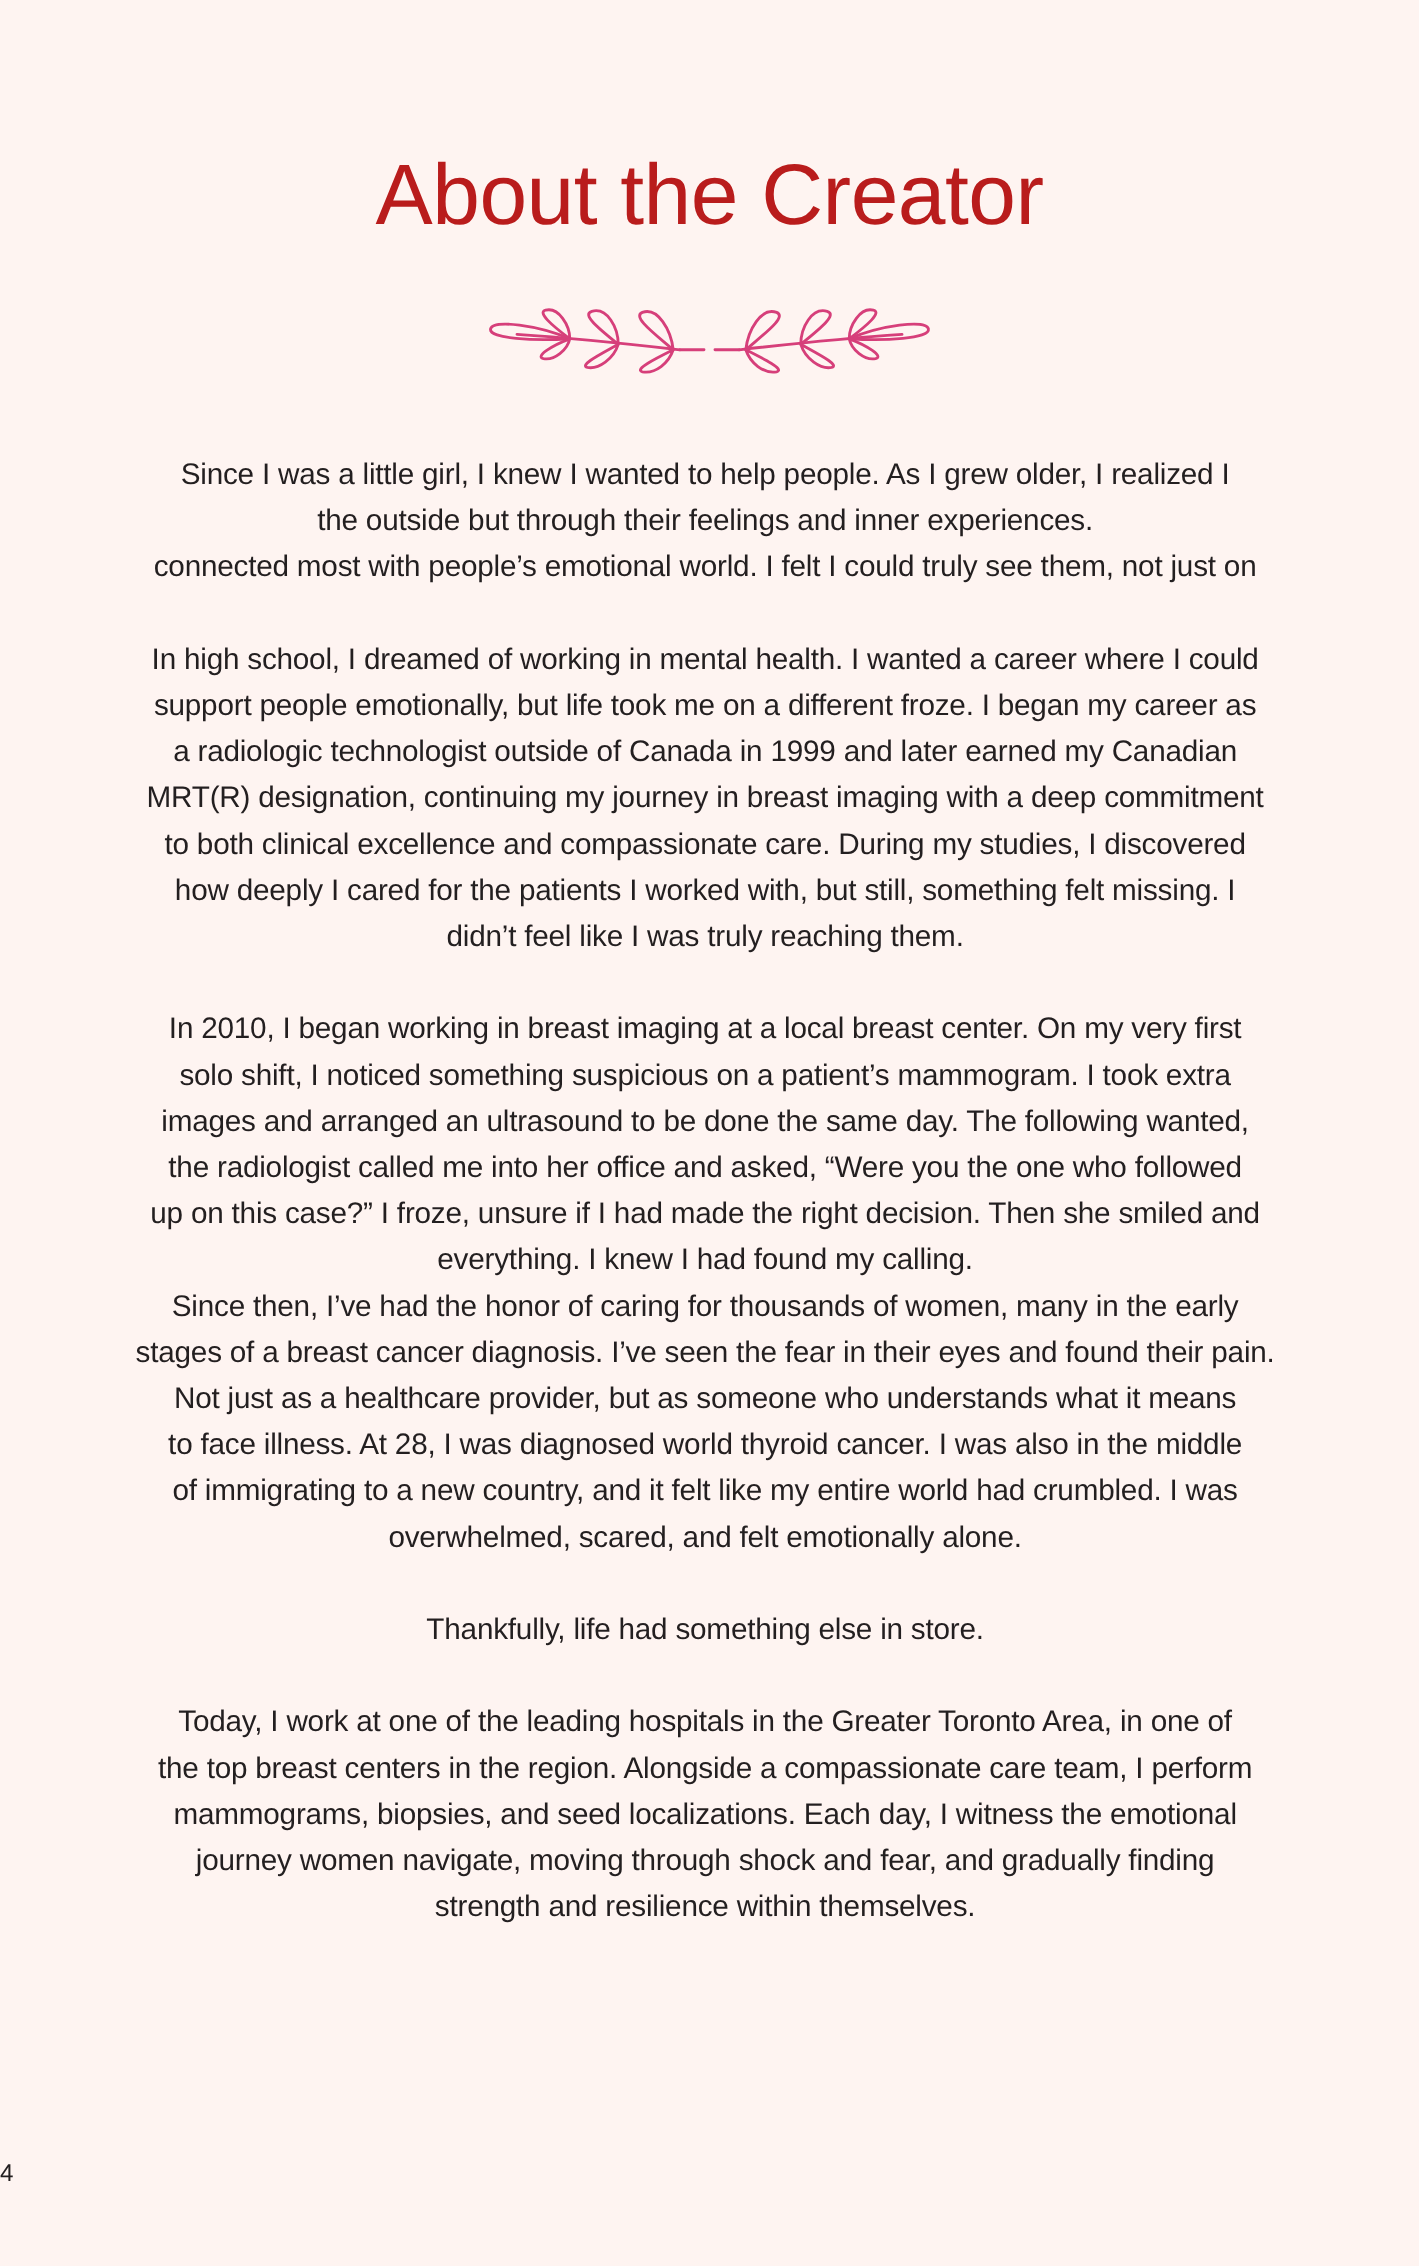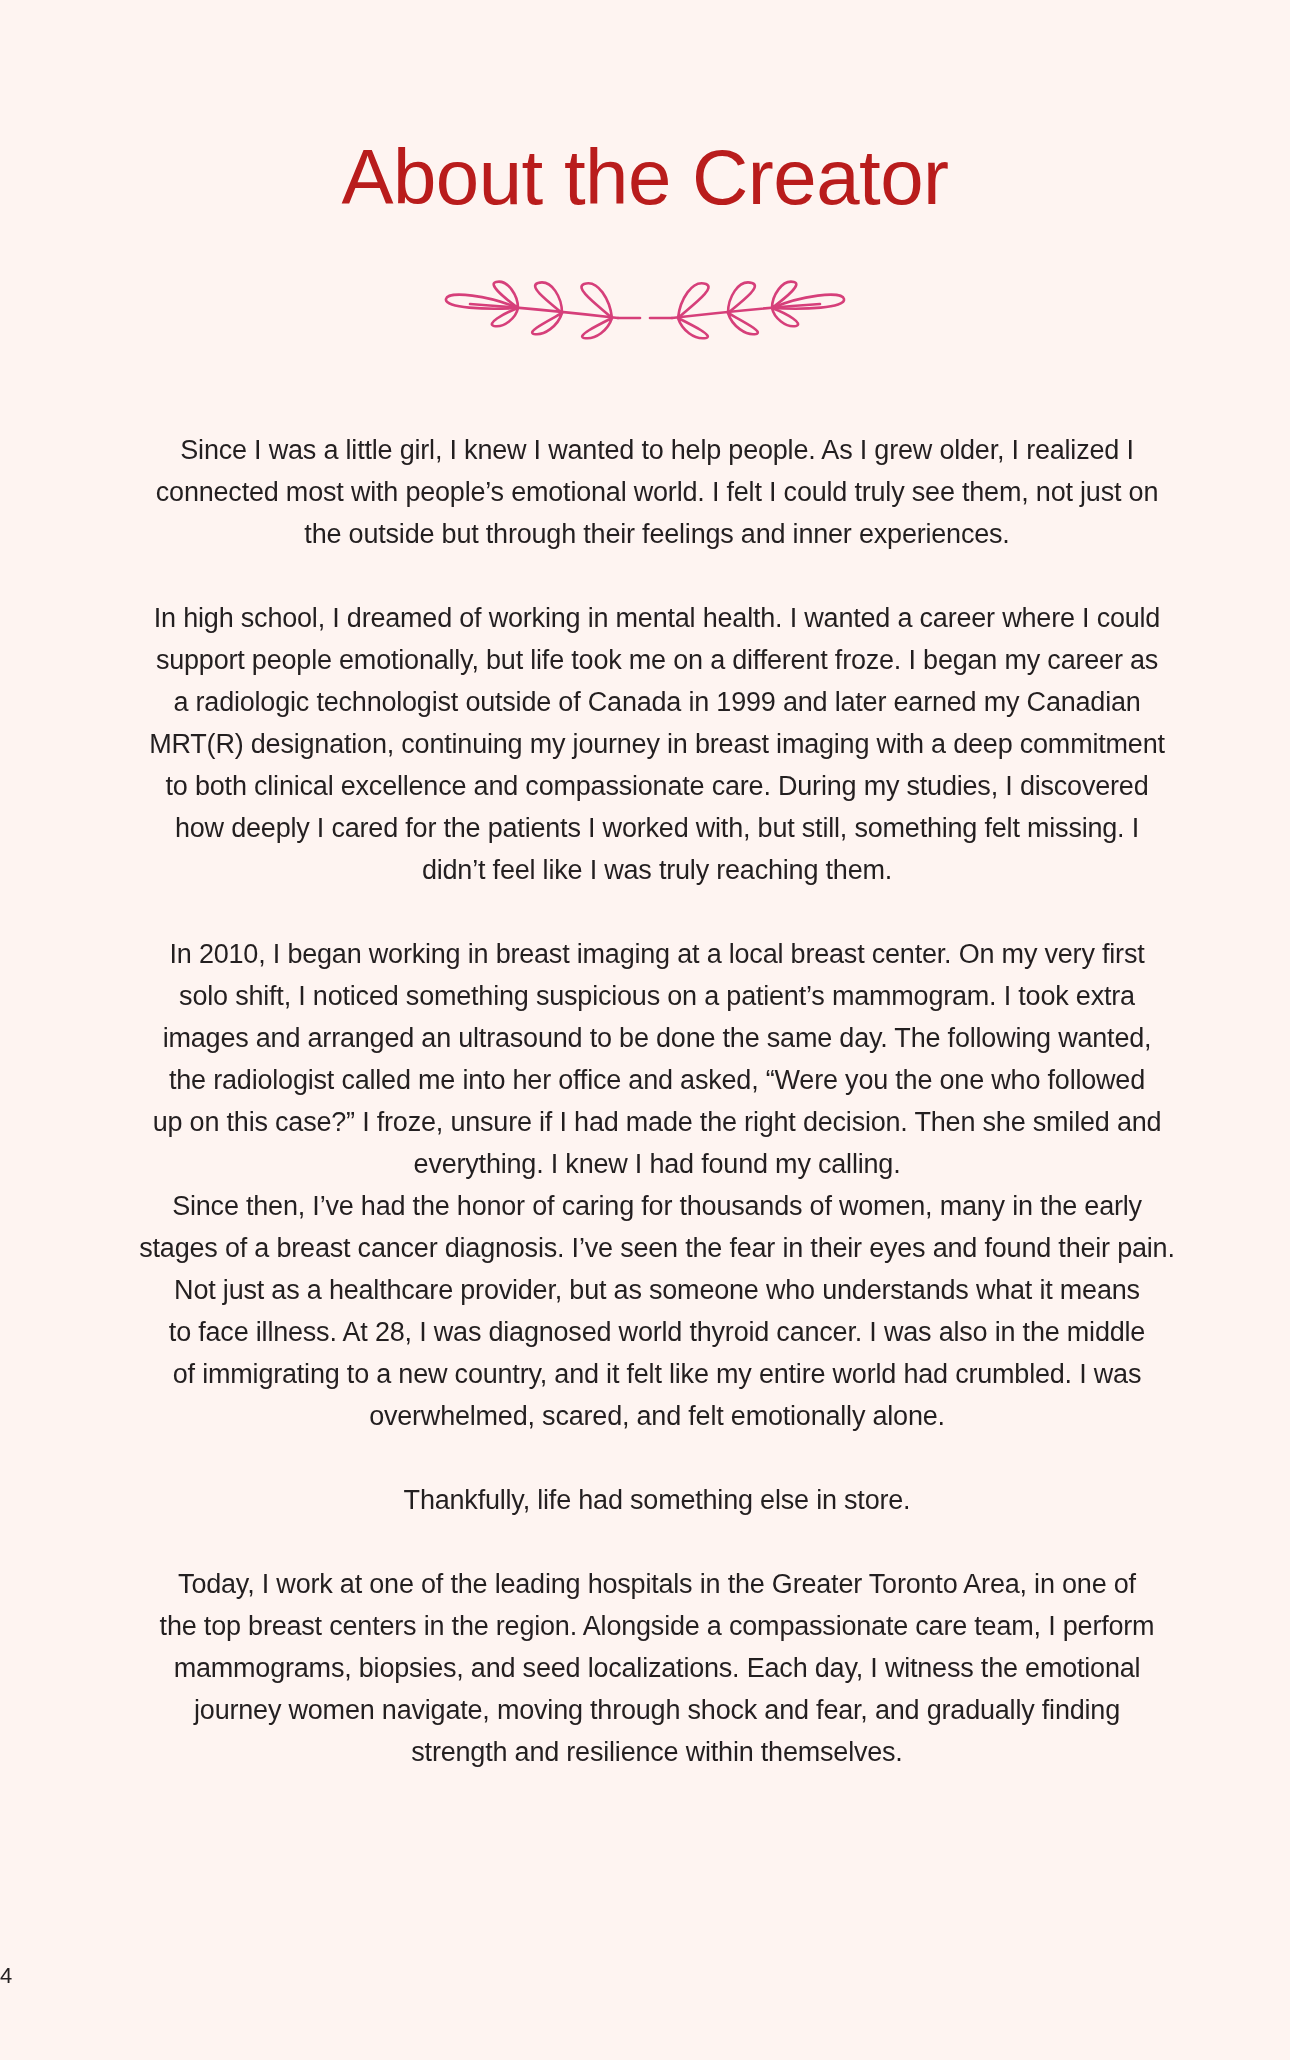--- a/index.html
+++ b/index.html
@@ -37,28 +37,27 @@
     .ornament {
       position: absolute;
       top: 268px;
       left: 430px;
       width: 430px;
       height: 72px;
     }
     .body-text {
       position: absolute;
       top: 410px;
-      left: 52px;
+      left: 36px;
       width: 1210px;
       text-align: center;
       font-size: 27px;
       line-height: 42px;
       color: #231f20;
       letter-spacing: -0.2px;
-      margin-top: 19px;
     }
     .para {
       margin: 0;
     }
     .para .line {
       display: block;
       white-space: nowrap;
     }
     .gap {
       height: 42px;
@@ -106,22 +105,22 @@
       <path d="M 88 40 C 72 46, 56 56, 64 58 C 74 60, 86 50, 88 40 Z"></path>
       <path d="M 132 45 C 116 54, 96 64, 104 66 C 114 68, 128 58, 132 45 Z"></path>
       <path d="M 182 50 C 166 58, 146 68, 154 70 C 166 72, 178 62, 182 50 Z"></path>
     </g>
   </svg>
 
   <div class="body-text">
 
     <p class="para">
       <span class="line">Since I was a little girl, I knew I wanted to help people. As I grew older, I realized I</span>
+      <span class="line">the outside but through their feelings and inner experiences.</span>
       <span class="line">connected most with people’s emotional world. I felt I could truly see them, not just on</span>
-      <span class="line">the outside but through their feelings and inner experiences.</span>
     </p>
     <div class="gap"></div>
 
     <p class="para">
       <span class="line">In high school, I dreamed of working in mental health. I wanted a career where I could</span>
       <span class="line">support people emotionally, but life took me on a different froze. I began my career as</span>
       <span class="line">a radiologic technologist outside of Canada in 1999 and later earned my Canadian</span>
       <span class="line">MRT(R) designation, continuing my journey in breast imaging with a deep commitment</span>
       <span class="line">to both clinical excellence and compassionate care. During my studies, I discovered</span>
       <span class="line">how deeply I cared for the patients I worked with, but still, something felt missing. I</span>

